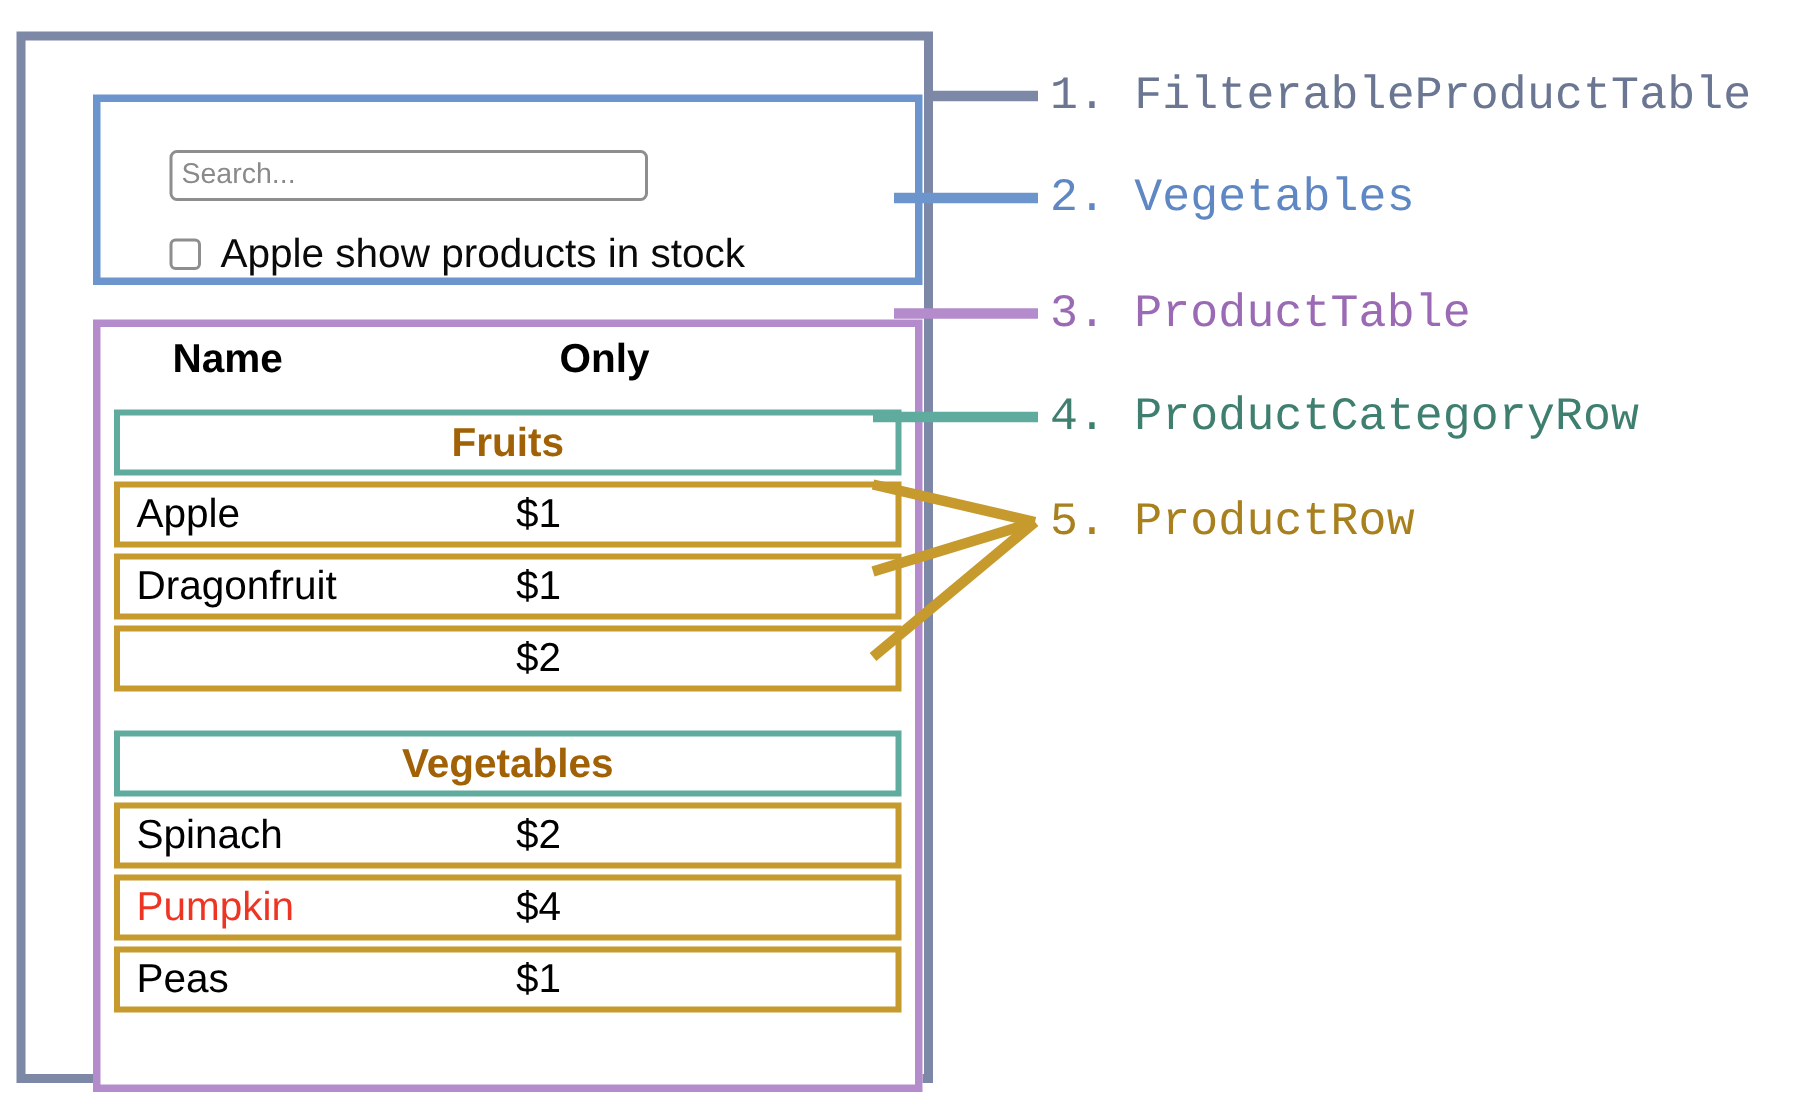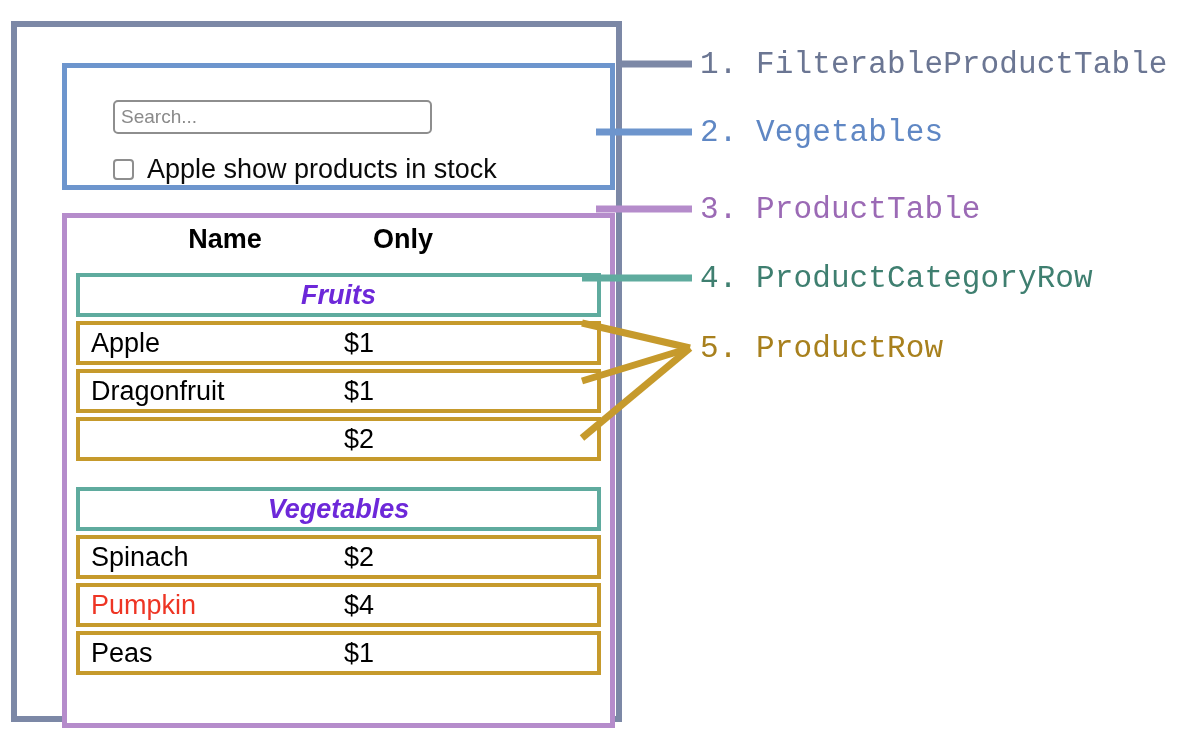--- a/index.html
+++ b/index.html
@@ -99,21 +99,21 @@
     position: absolute;
     left: 0;
     top: 8px;
     width: 100%;
     height: 42px;
   }
   .col-name {
     position: absolute;
     left: 48px;
     width: 220px;
-    text-align: center;
+    text-align: left;
     font-size: 27px;
     font-weight: bold;
     color: #000000;
     line-height: 1;
   }
   .col-price {
     position: absolute;
     left: 266px;
     width: 140px;
     text-align: center;
@@ -138,23 +138,22 @@
     border: 4px solid #5fab9e;
     box-sizing: border-box;
     background: #ffffff;
     display: flex;
     align-items: center;
     justify-content: center;
   }
   .category-row .cat-label {
     font-size: 27px;
     font-weight: bold;
-    color: #6d28d9;
-    line-height: 1;
-    font-style: italic;
+    color: #a16207;
+    line-height: 1;
   }
   .category-row.spaced { margin-top: 26px; }
 
   
   .product-row {
     position: relative;
     height: 44px;
     margin-bottom: 4px;
     border: 4px solid #c69a2c;
     box-sizing: border-box;

